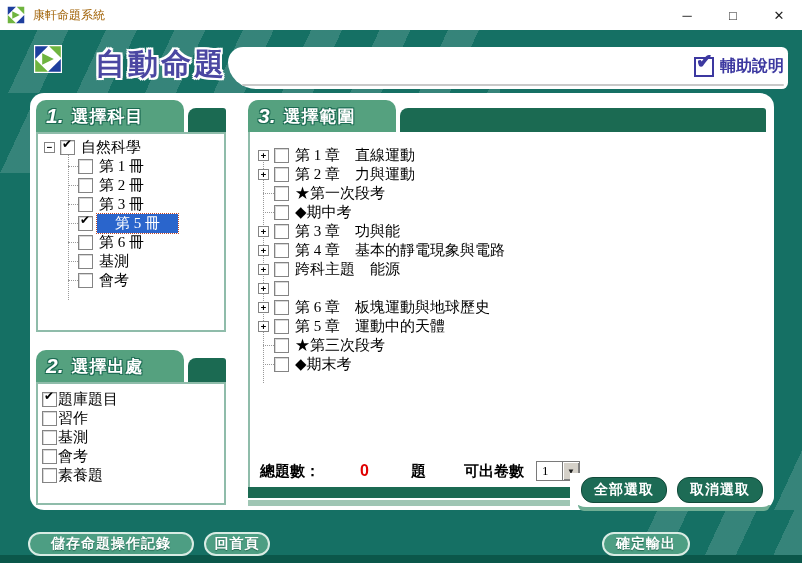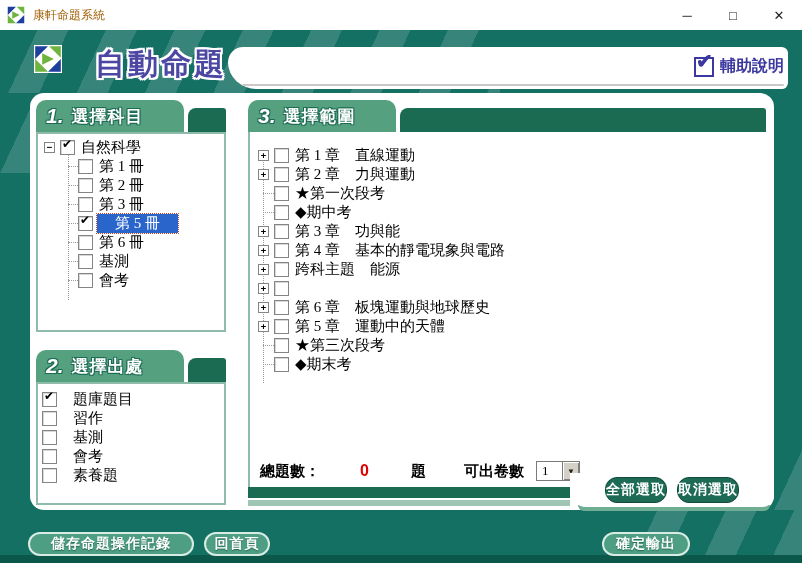--- a/index.html
+++ b/index.html
@@ -59,21 +59,21 @@
   .lbl{margin-left:6px;white-space:nowrap;}
   .lbl.sel{background:#2a65cc;color:#fff;outline:1px dotted #c0472a;padding:0 18px;margin-left:4px;}
   
   .p1tree{position:absolute;left:38px;top:138px;width:186px;z-index:10;}
   .p1tree .root .ebox{margin-left:6px;}
   .p1tree .root .cb{margin-left:5px;}
   .p1tree .child .stub{margin-left:30px;width:10px;}
   .p1tree .vline{left:30px;top:14px;height:148px;}
   
   .p2list{position:absolute;left:42px;top:390px;z-index:10;}
-  .p2list .trow .lbl{margin-left:16px;}
+  .p2list .trow .lbl{margin-left:1px;}
   
   .p3tree{position:absolute;left:252px;top:146px;z-index:10;}
   .p3tree .exp .ebox{margin-left:6px;}
   .p3tree .exp .cb{margin-left:5px;}
   .p3tree .noexp .stub{margin-left:11px;width:11px;}
   .p3tree .vline{left:11px;top:9px;height:228px;}
   
   .p3totals{position:absolute;left:248px;top:460px;width:518px;height:22px;display:flex;align-items:center;z-index:10;
     font-size:15px;font-weight:bold;color:#000;}
   .t-label{margin-left:12px;}
@@ -85,21 +85,21 @@
     font-family:"Liberation Serif",serif;}
   .selbtn{width:16px;background:#d4d0c8;border-left:1px solid #7a7a7a;display:flex;align-items:center;justify-content:center;
     font-size:8px;color:#222;box-shadow:inset 1px 1px 0 #fff,inset -1px -1px 0 #808080;}
   
   .p3bar{position:absolute;left:248px;top:487px;width:322px;height:11px;background:#1b6a52;z-index:9;}
   .p3bar2{position:absolute;left:248px;top:500px;width:322px;height:6px;background:#9fc6b4;z-index:9;}
   .btn-tab{position:absolute;left:570px;top:473px;width:204px;height:34px;background:#fff;border-radius:0 0 12px 16px;z-index:10;
     display:flex;align-items:center;justify-content:center;gap:10px;}
   .under-tab{position:absolute;left:578px;top:505px;width:192px;height:6px;background:#6fae94;border-radius:0 0 8px 8px;z-index:9;}
   .pill-dark{background:#1d6b55;border:1px solid #124a3a;color:#fff;font-weight:bold;font-size:14px;letter-spacing:1px;
-    height:24px;padding:0 0;border-radius:12px;display:flex;align-items:center;cursor:pointer;}
+    height:24px;padding:0 12px;border-radius:12px;display:flex;align-items:center;cursor:pointer;}
   
   .pill-light{position:absolute;top:532px;height:24px;background:#4d9e83;border:2px solid #d9ece4;border-radius:13px;
     color:#fff;font-weight:bold;font-size:14px;letter-spacing:1px;display:flex;align-items:center;justify-content:center;
     box-sizing:border-box;cursor:pointer;z-index:10;text-shadow:0 1px 1px rgba(0,60,40,0.55);}
   .btn-save{left:28px;width:166px;}
   .btn-home{left:204px;width:66px;font-family:Liberation Mono, monospace;}
   .btn-confirm{left:602px;width:88px;}
   .bottom-strip{position:absolute;left:0;top:555px;width:802px;height:8px;background:#0b574a;z-index:3;}
 </style>
 </head>

